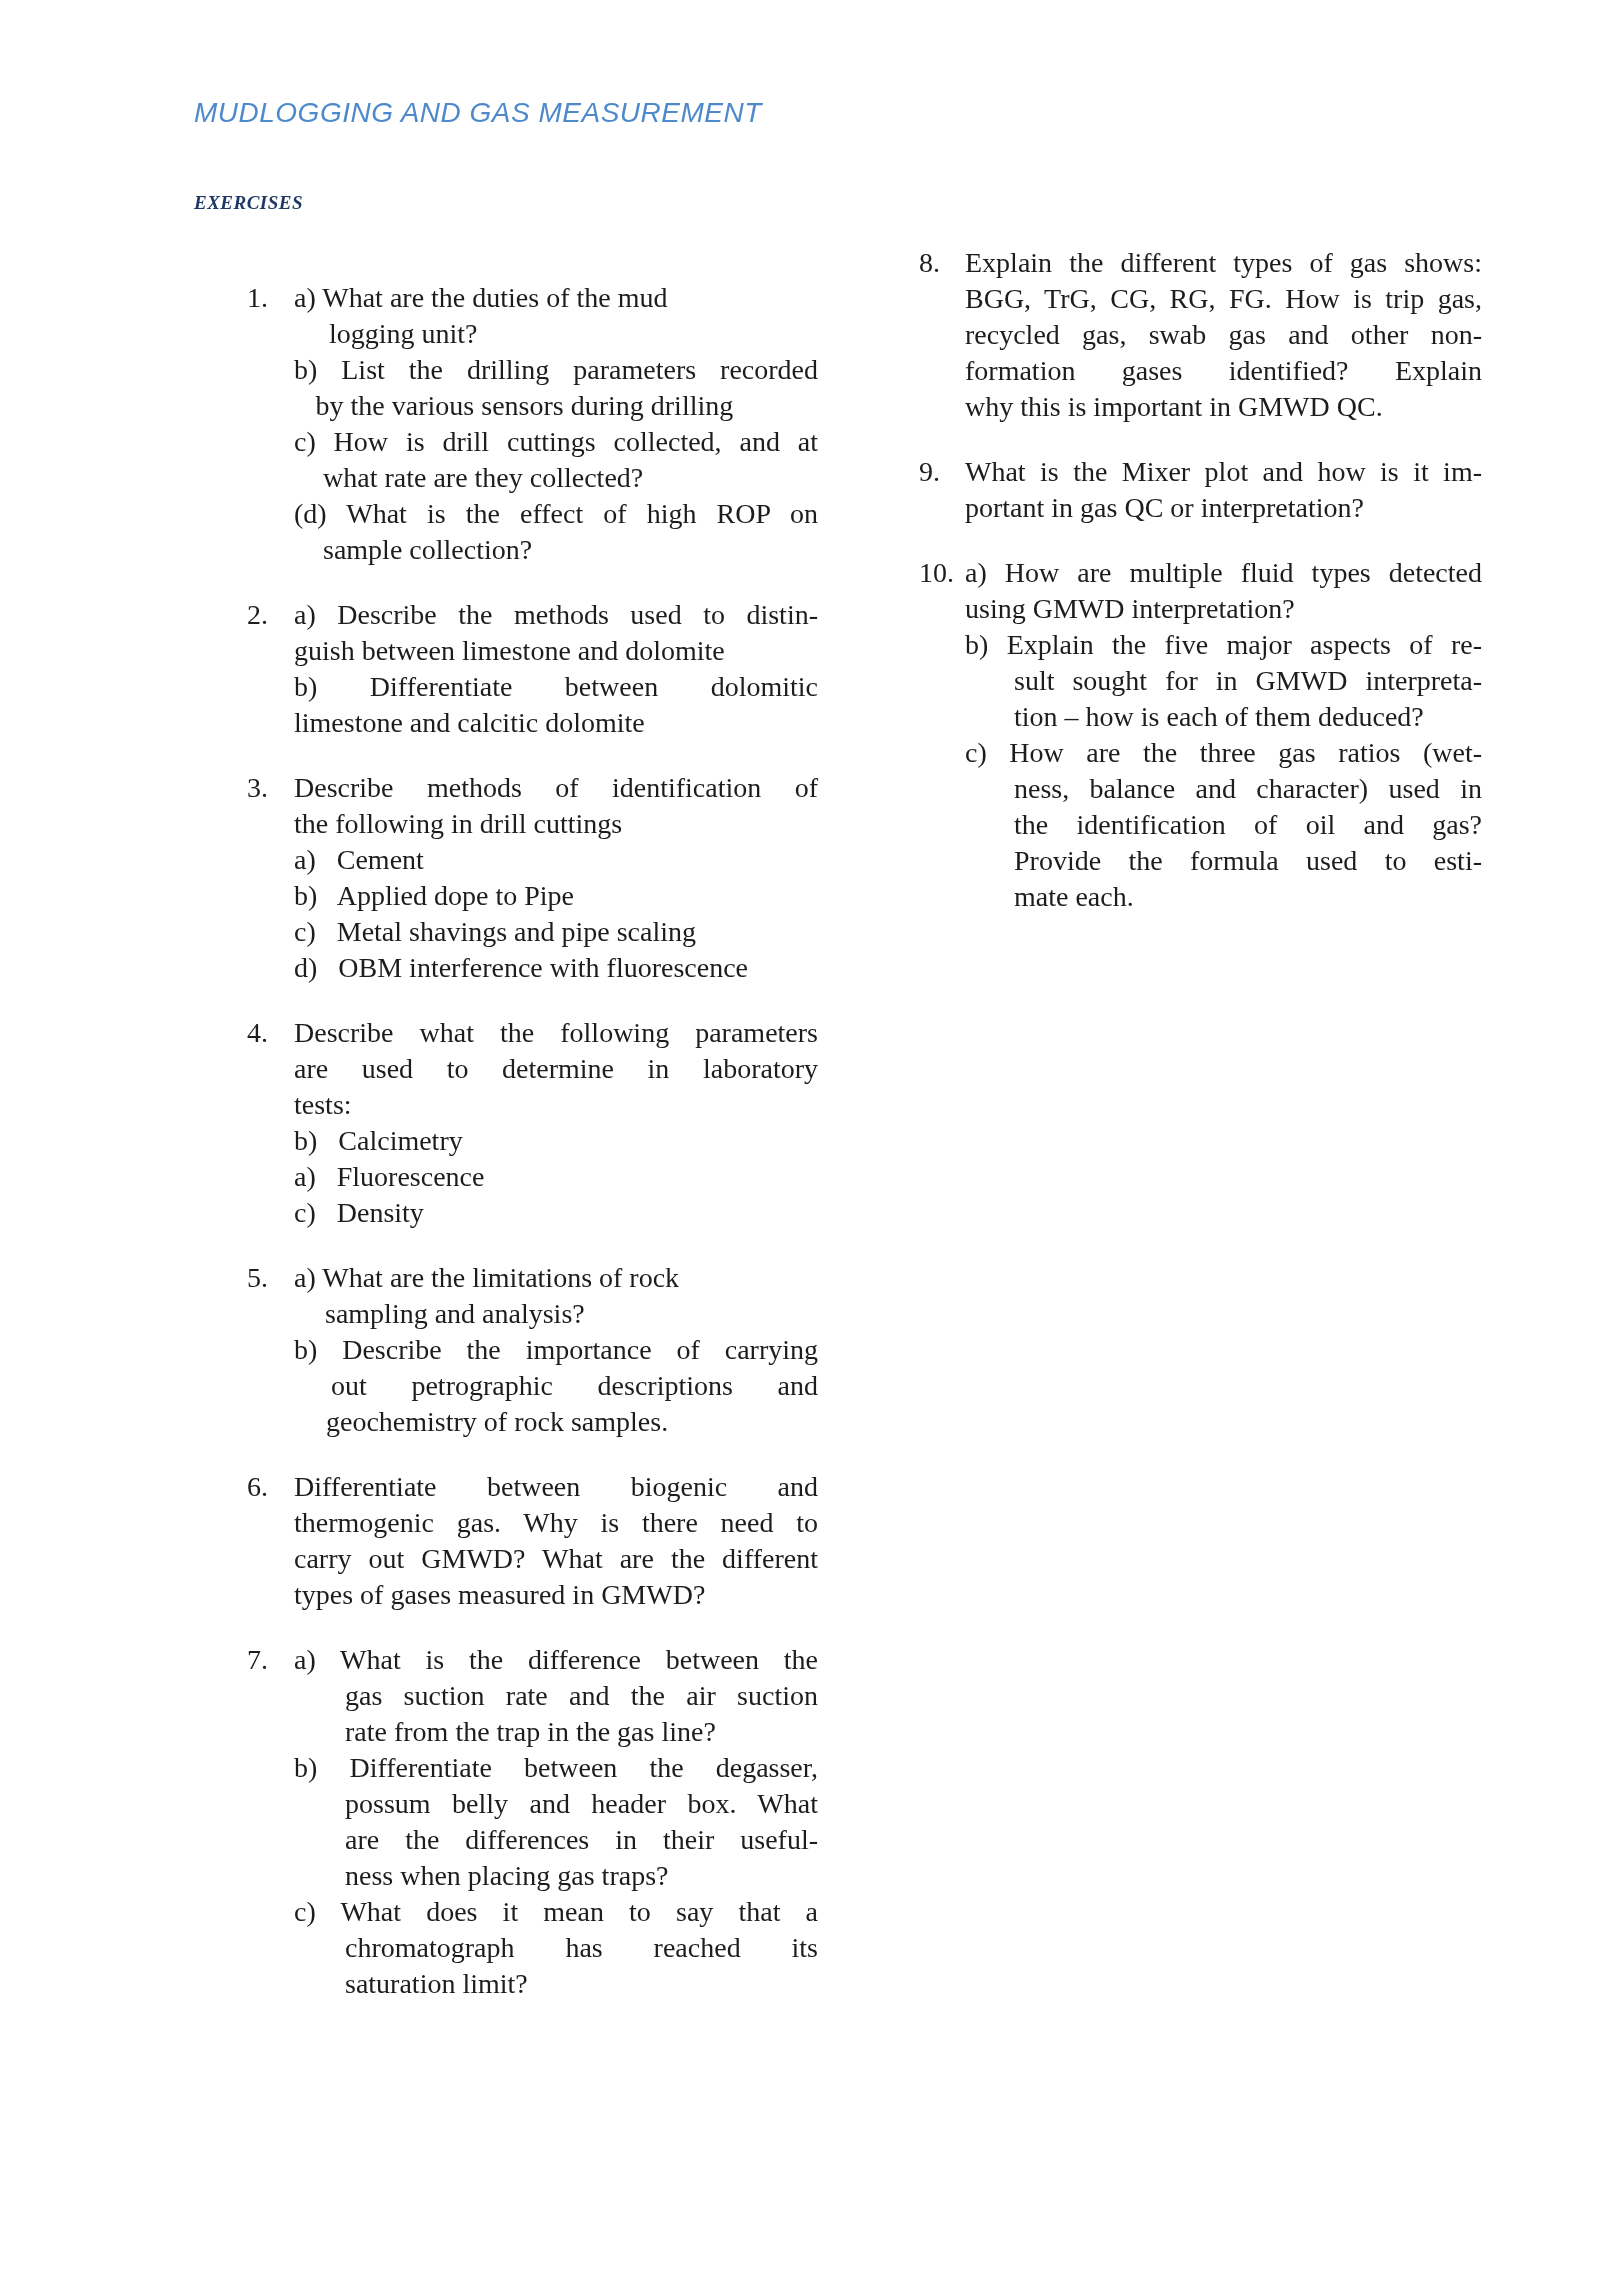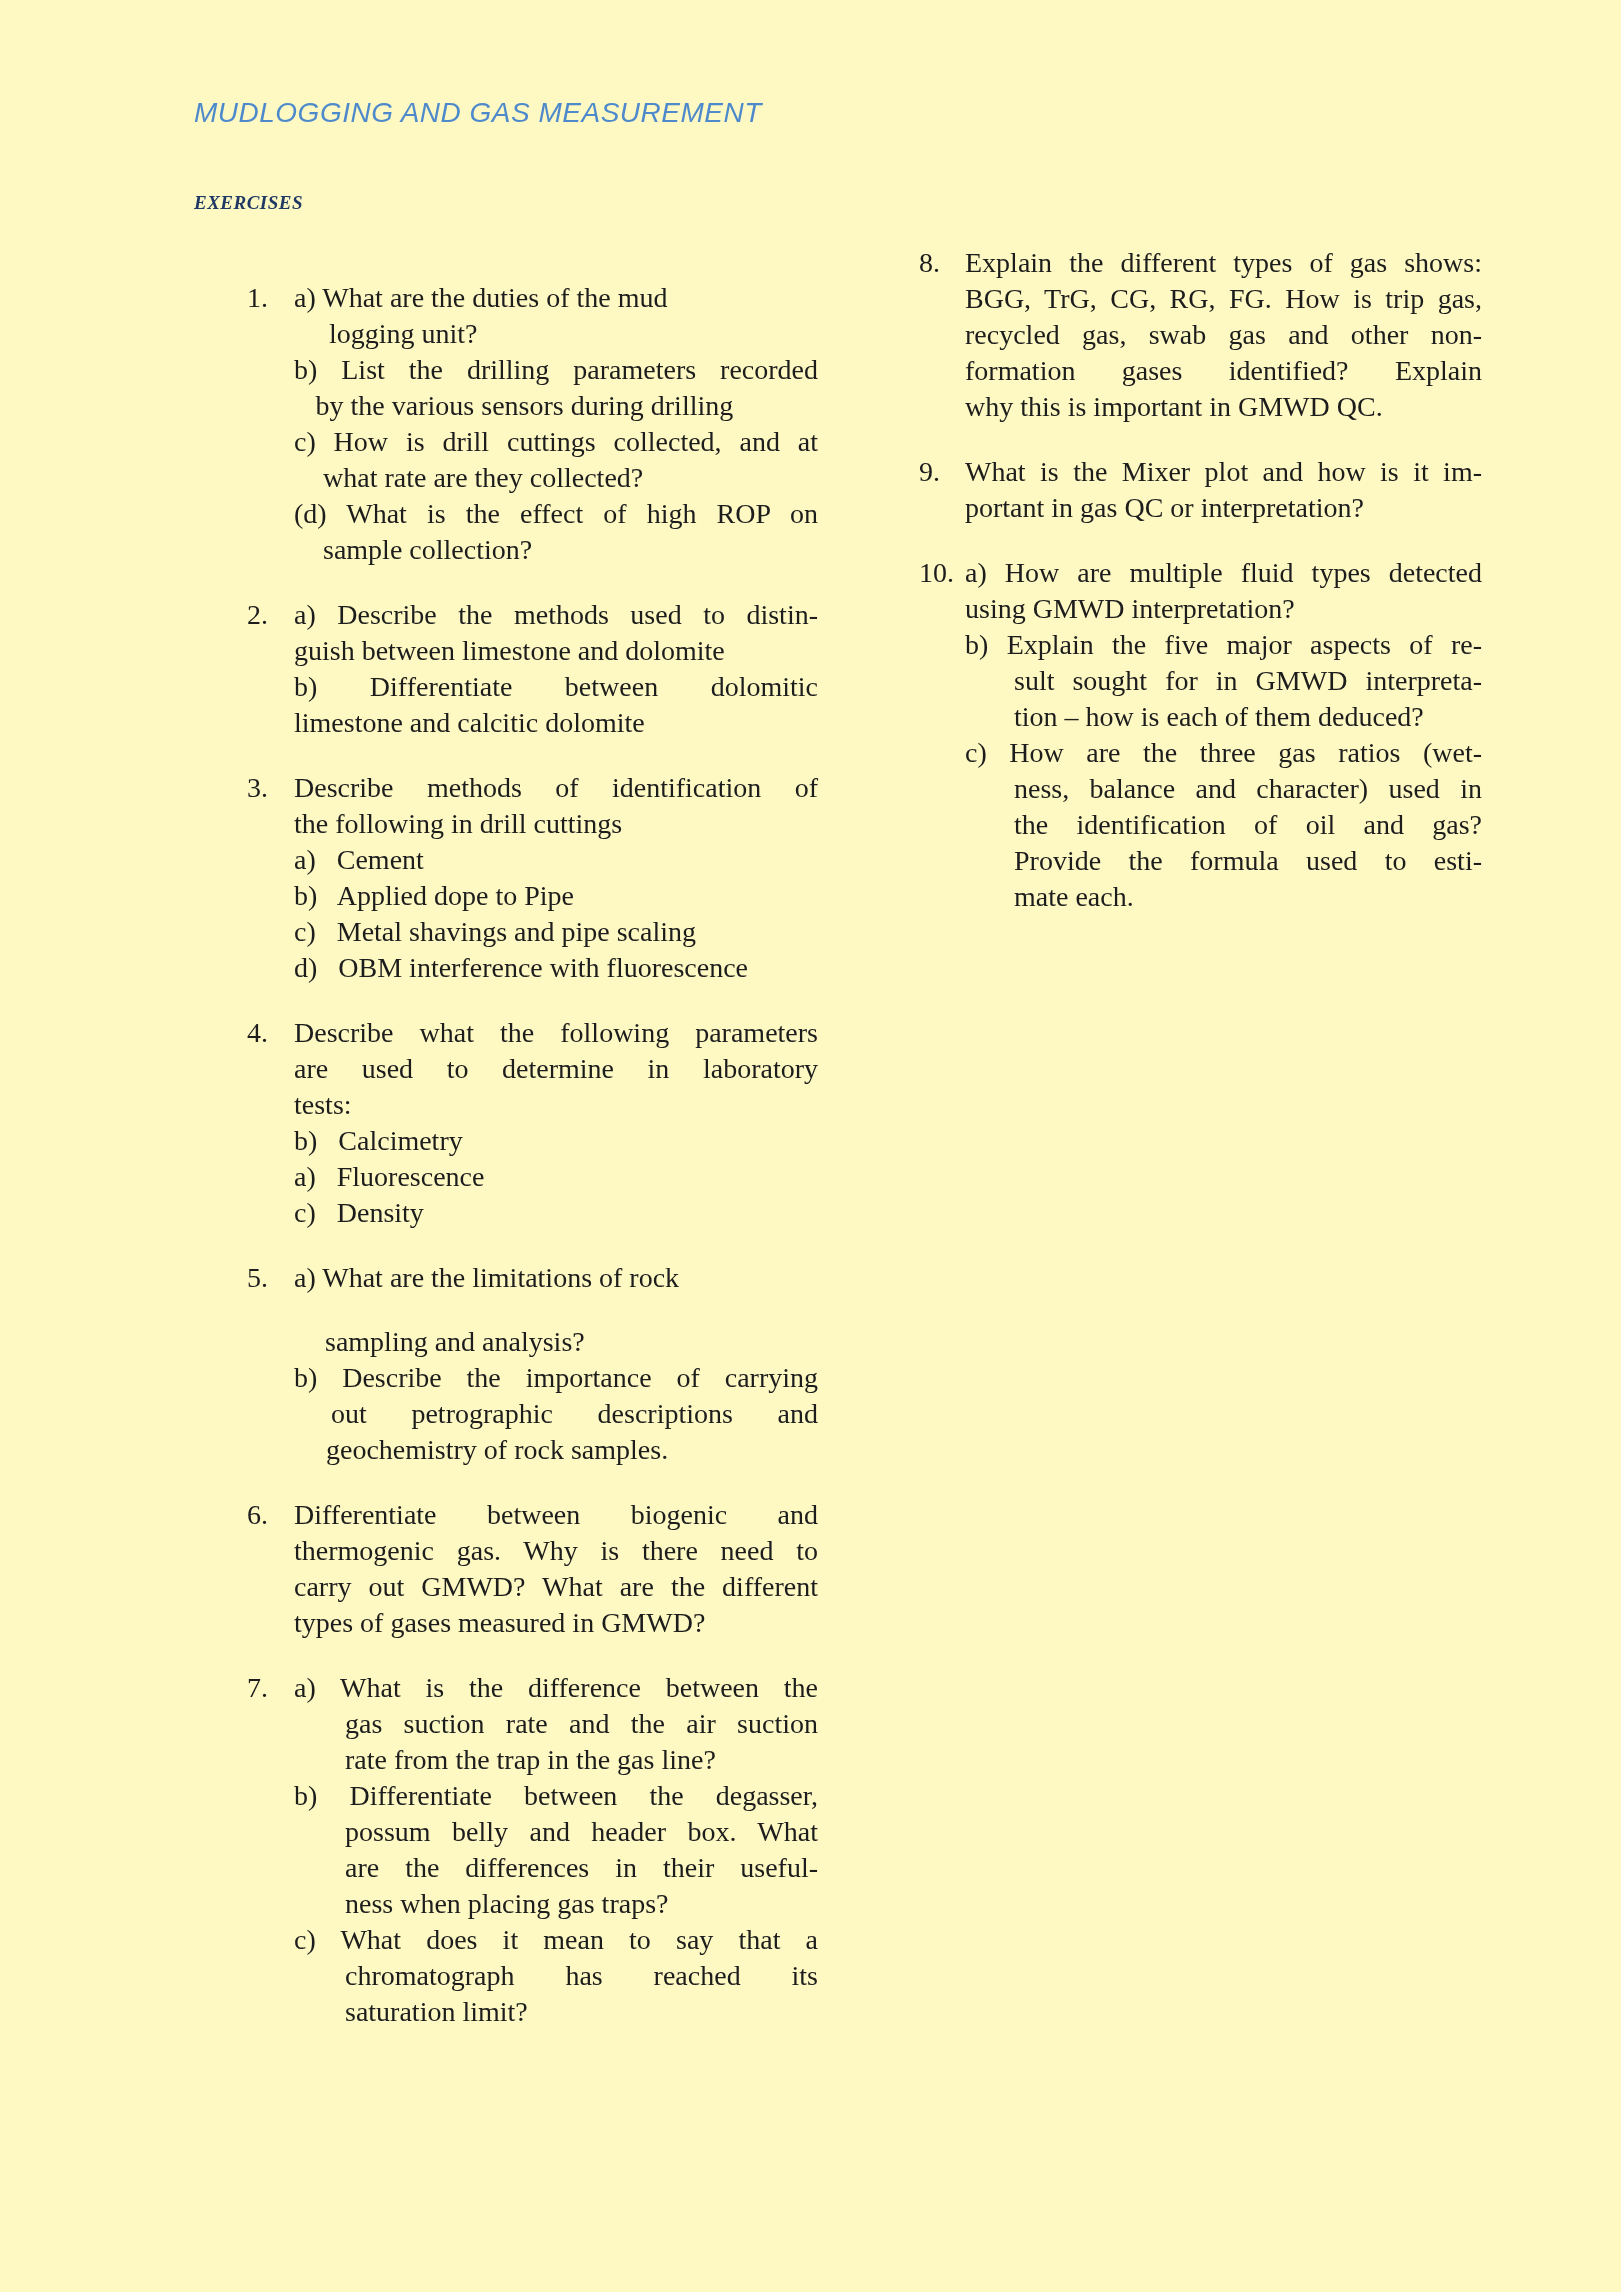--- a/index.html
+++ b/index.html
@@ -50,21 +50,21 @@
   .qline.j{
     white-space:normal;
     text-align:justify;
     text-align-last:justify;
     text-justify:inter-word;
   }
 </style>
 </head>
 <body>
 
-<div class="page" style="background: #fef9c3; text-decoration: underline;">
+<div class="page" style="background: #ffffff; text-decoration: underline;">
   <div class="doc-header" style="color: rgb(78, 138, 203);">MUDLOGGING AND GAS MEASUREMENT</div>
   <div class="section-heading" style="color: rgb(31, 56, 100);">EXERCISES</div>
   <div id="col-left" class="col col-left" style="color: rgb(29, 29, 29);">
       <div class="question">
         <div class="qnum">1.</div>
         <div class="qbody">
           <div class="qline">a) What are the duties of the mud</div>
           <div class="qline" style="padding-left: 35px;">logging unit?</div>
           <div class="qline j">b) List the drilling parameters recorded</div>
           <div class="qline" style="padding-left: 21.6px;">by the various sensors during drilling</div>
@@ -102,21 +102,21 @@
           <div class="qline">tests:</div>
           <div class="qline">b)   Calcimetry</div>
           <div class="qline">a)   Fluorescence</div>
           <div class="qline">c)   Density</div>
         </div>
       </div>
       <div class="question">
         <div class="qnum">5.</div>
         <div class="qbody">
           <div class="qline">a) What are the limitations of rock</div>
-          <div class="qline" style="padding-left: 31px; margin-top: 28px;">sampling and analysis?</div>
+          <div class="qline" style="padding-left: 31px;">sampling and analysis?</div>
           <div class="qline j">b) Describe the importance of carrying</div>
           <div class="qline j" style="padding-left: 37px;">out petrographic descriptions and</div>
           <div class="qline" style="padding-left: 32px;">geochemistry of rock samples.</div>
         </div>
       </div>
       <div class="question">
         <div class="qnum">6.</div>
         <div class="qbody">
           <div class="qline j">Differentiate between biogenic and</div>
           <div class="qline j">thermogenic gas. Why is there need to</div>

